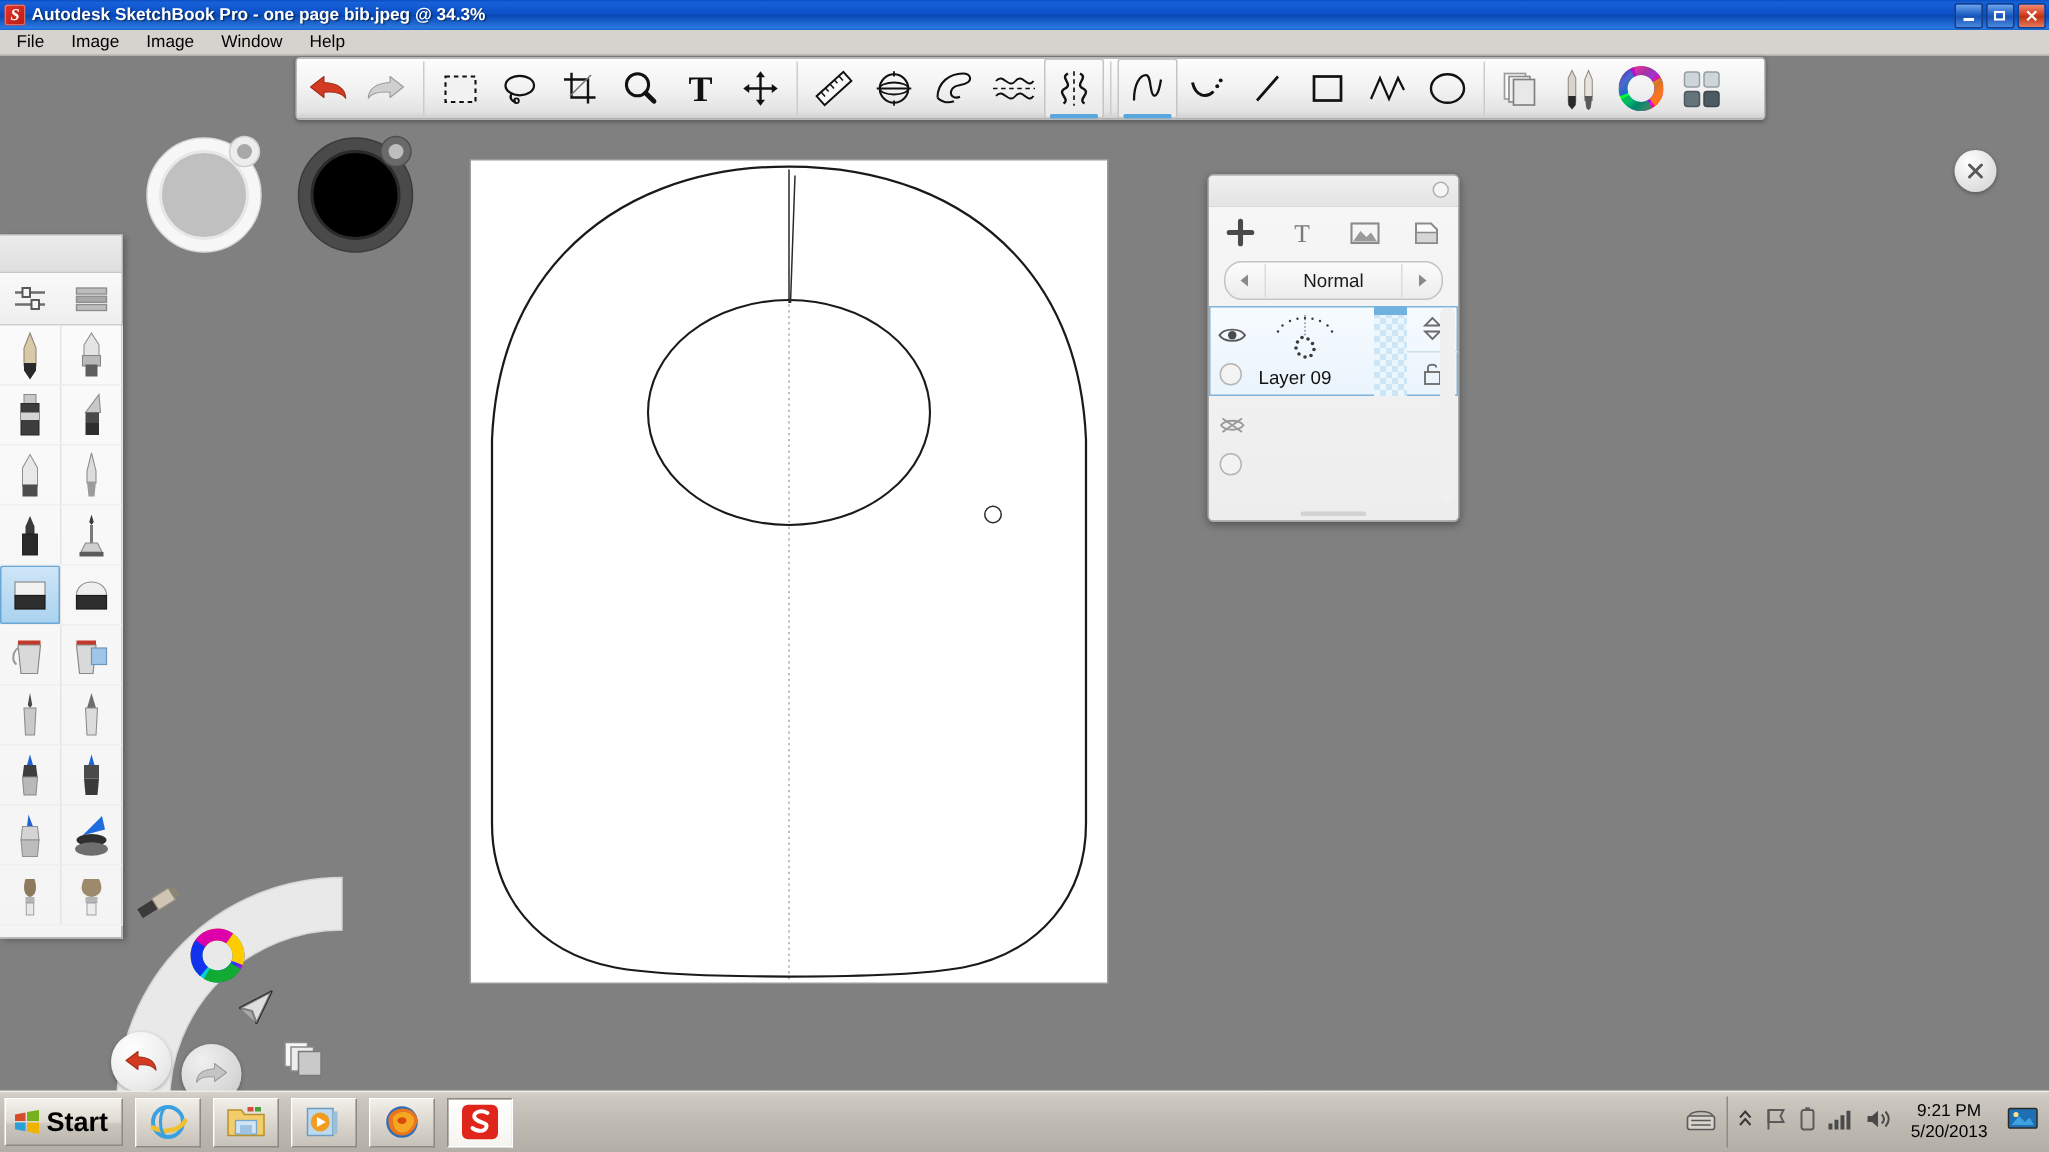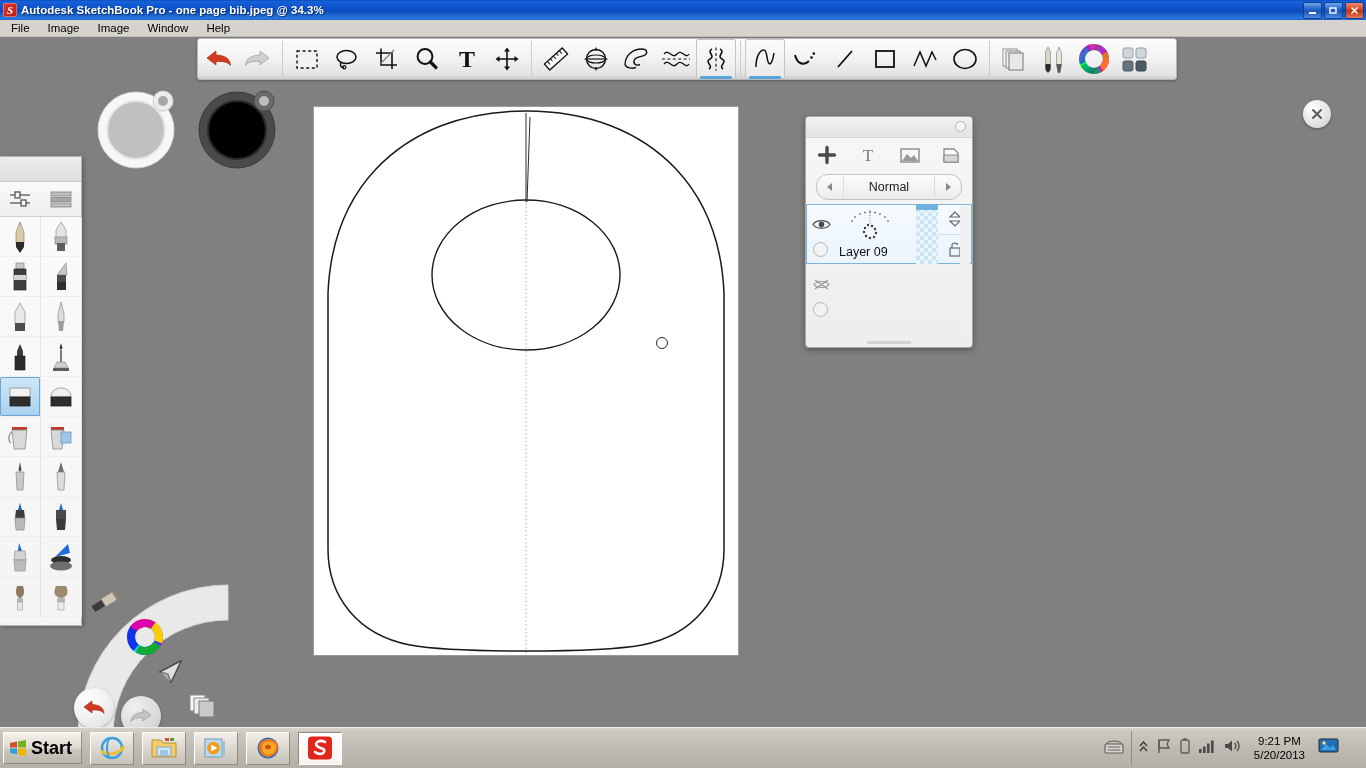--- a/index.html
+++ b/index.html
@@ -202,21 +202,21 @@
     margin-left:8px;width:44px;height:33px;
     background:linear-gradient(to bottom,#f2efe9,#d9d5cc 55%,#c6c2b9);
     border:1px solid #ffffff;border-right-color:#8f8b83;border-bottom-color:#8f8b83;
     display:flex;align-items:center;justify-content:center;cursor:pointer;box-sizing:border-box;
   }
   .tb-task.active{
     background:linear-gradient(to bottom,#ffffff,#f6f4ef);
     border:1px solid #8f8b83;border-right-color:#fff;border-bottom-color:#fff;
   }
   #tray{
-    margin-left:auto;height:34px;display:flex;align-items:center;padding-right:20px;
+    margin-left:auto;height:34px;display:flex;align-items:center;padding-right:0;
   }
   #tray .kbd{margin-right:6px;display:flex;align-items:center;}
   #tray-box{
     height:34px;display:flex;align-items:center;gap:7px;padding:0 6px;
     border-left:1px solid #8f8b83;
   }
   #tray-clock{
     display:flex;flex-direction:column;align-items:center;justify-content:center;
     font-size:11.5px;color:#000;line-height:14px;margin:0 6px;
   }

